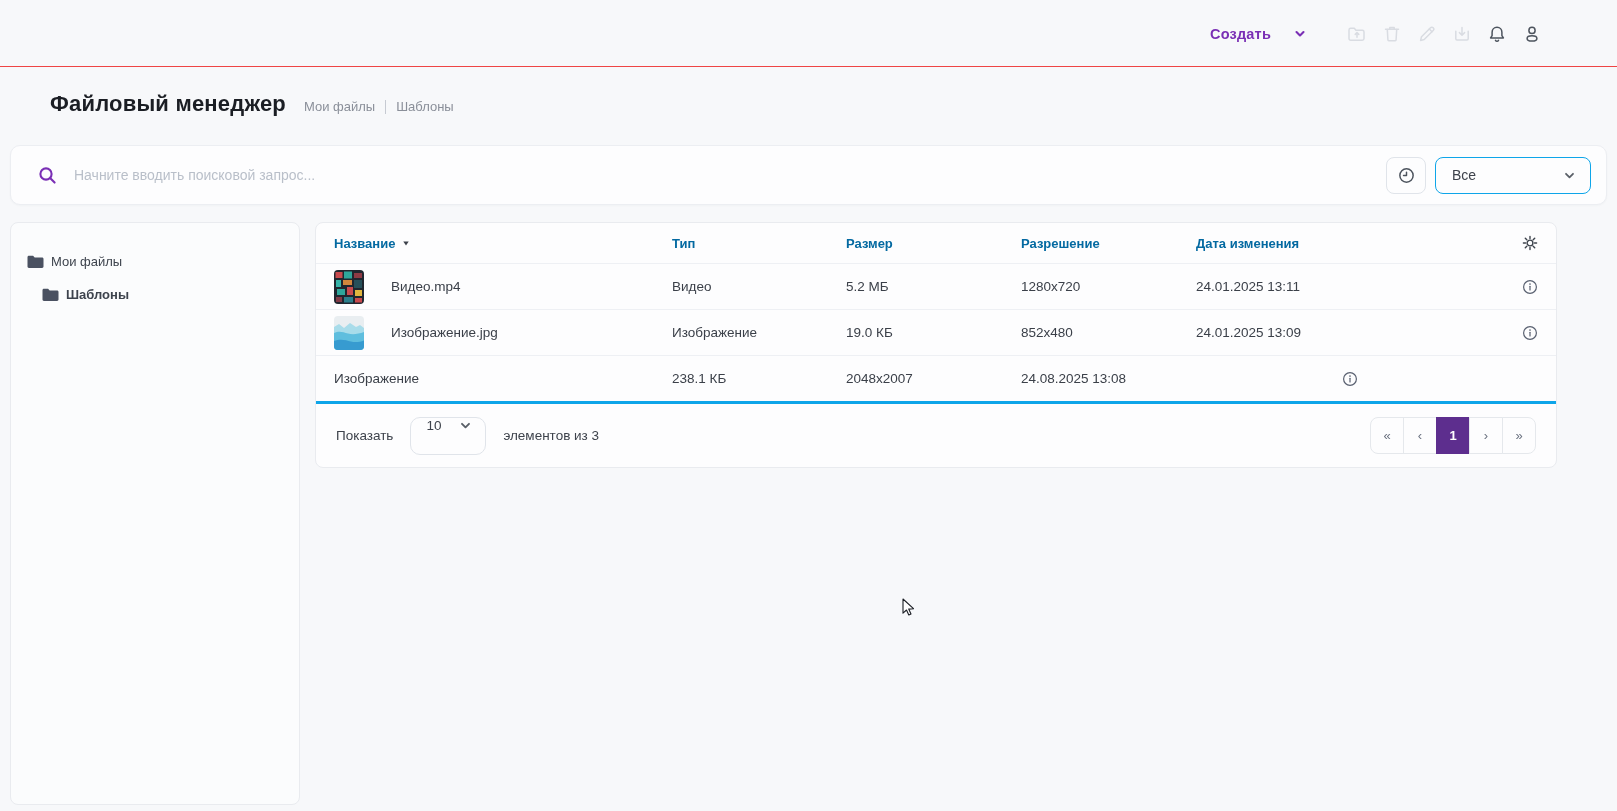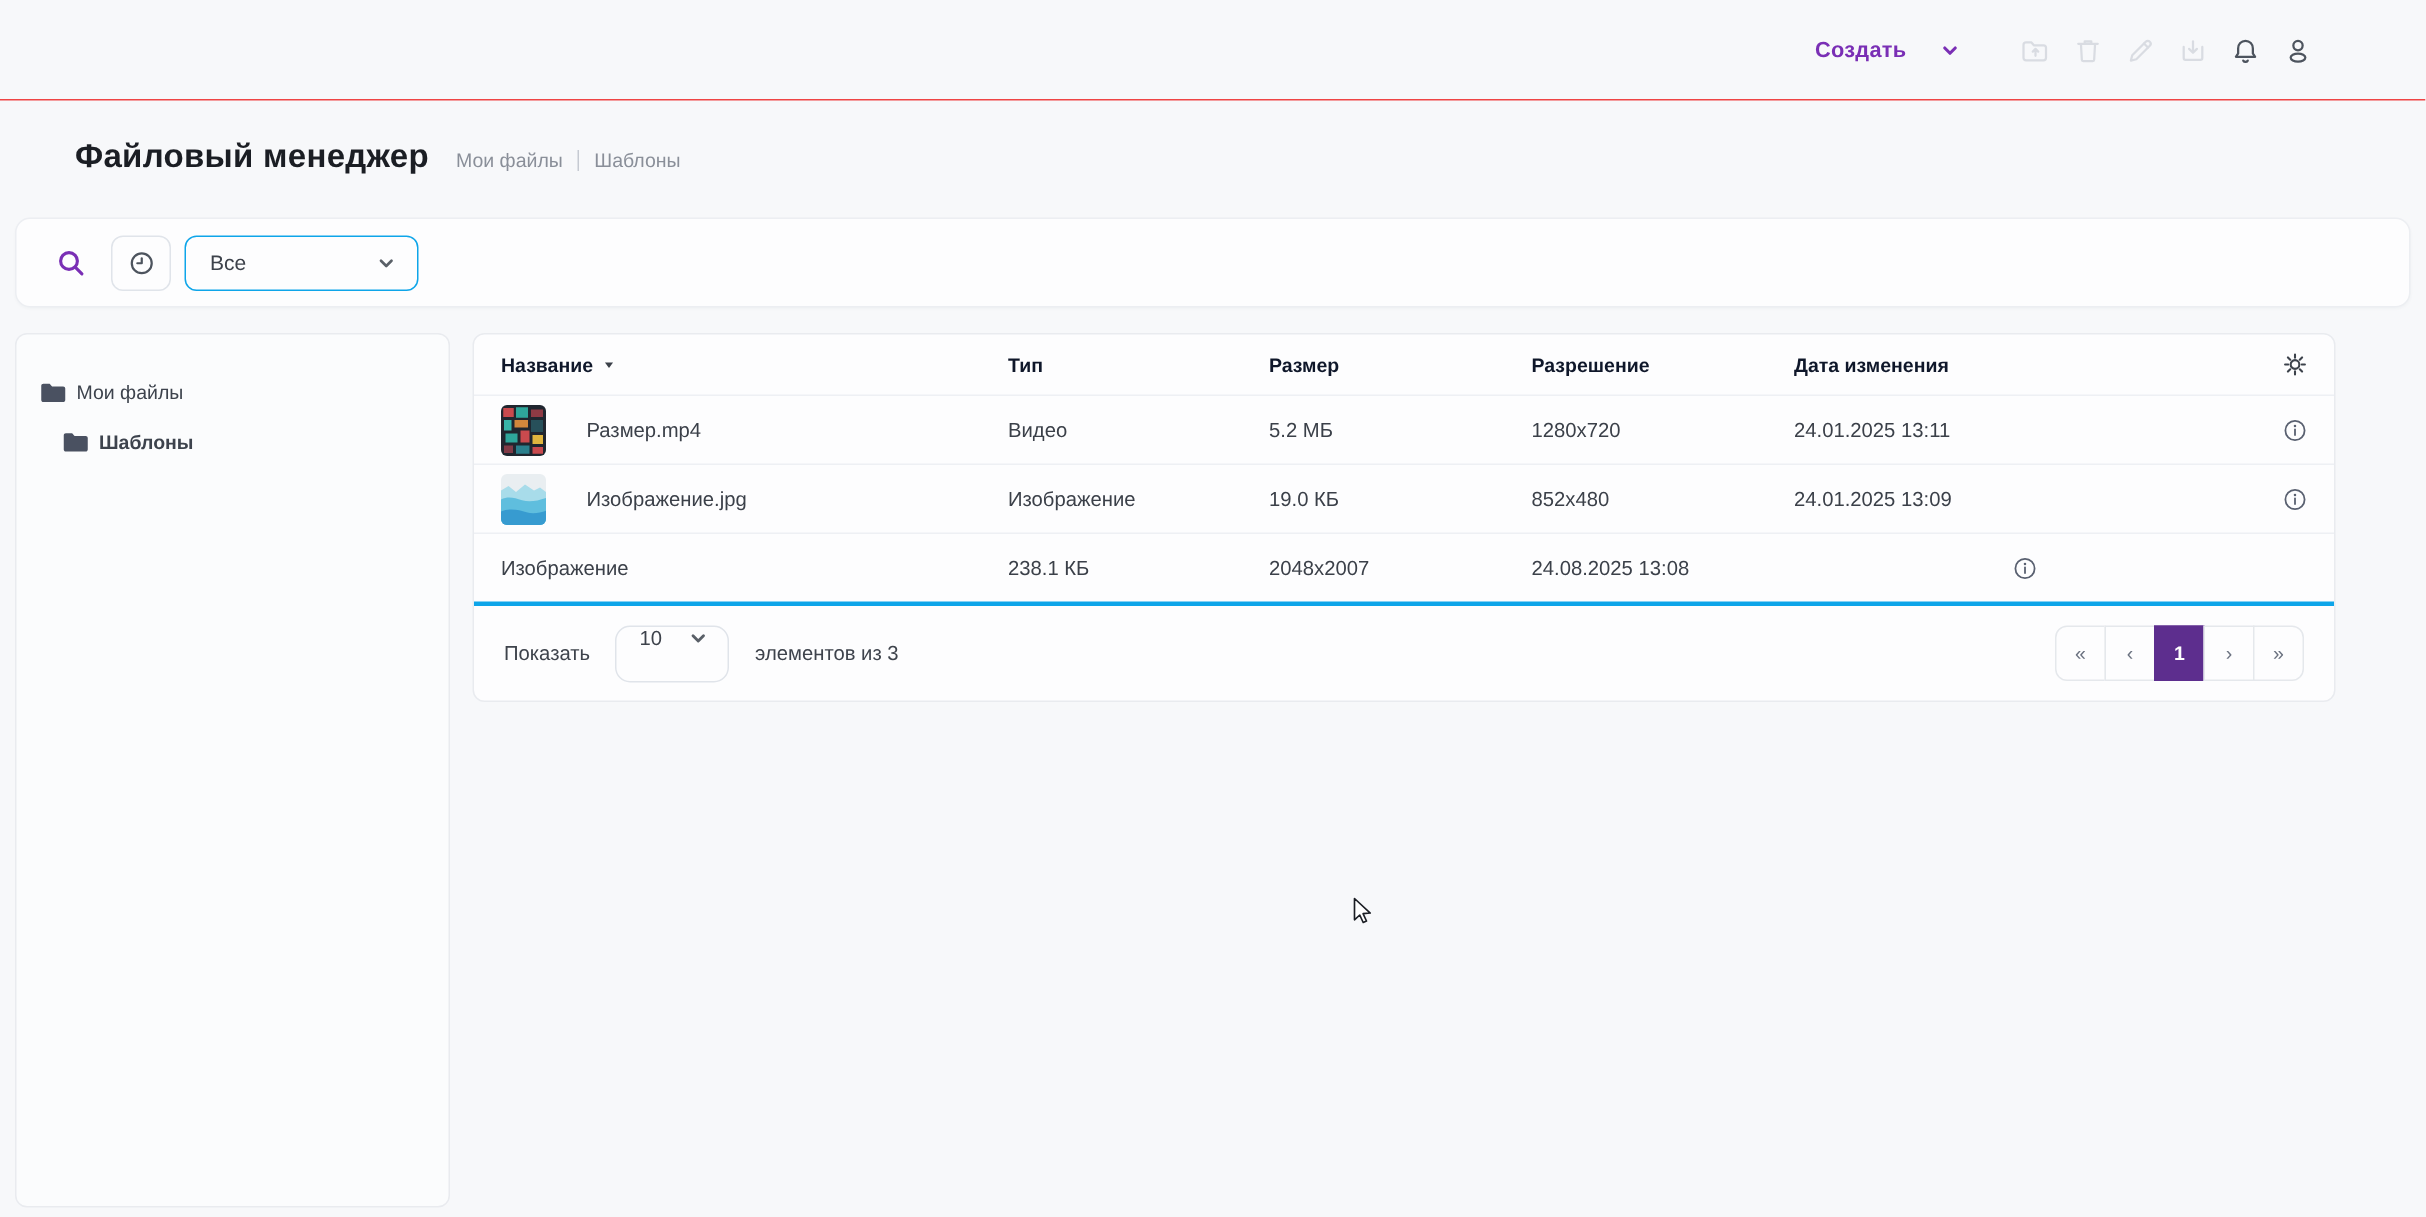--- a/index.html
+++ b/index.html
@@ -53,21 +53,21 @@
 
   
   .sidebar{position:absolute;left:10px;top:222px;width:290px;height:583px;background:#fbfcfd;border:1px solid var(--border);border-radius:8px;padding-top:22px;}
   .tree-item{display:flex;align-items:center;gap:7px;height:33px;padding-left:16px;cursor:pointer;font-size:13px;color:#3d434d;}
   .tree-item.lvl1{padding-left:31px;}
   .tree-item.bold{font-weight:700;}
   .folder-ic{flex:0 0 auto;}
 
   .content{position:absolute;left:315px;top:222px;width:1242px;background:var(--panel);border:1px solid var(--border);border-radius:8px;overflow:hidden;}
   .thead,.trow{display:grid;grid-template-columns:338px 174px 175px 175px 1fr 52px;align-items:center;padding-left:18px;}
-  .thead{height:40px;font-size:13px;font-weight:700;color:#0f172a;}
+  .thead{height:40px;font-size:13px;font-weight:700;color:#0369a1;}
   .th{display:flex;align-items:center;gap:6px;cursor:pointer;}
   .gear-cell{display:flex;justify-content:center;}
   .gear-btn{background:none;border:none;cursor:pointer;color:#3c424b;display:flex;}
   .trow{height:46px;border-top:1px solid #eef0f4;font-size:13.5px;color:var(--text);cursor:pointer;}
   .name-cell{display:flex;align-items:center;gap:27px;}
   .thumb{width:30px;height:34px;border-radius:4px;overflow:hidden;flex:0 0 auto;}
   .info-btn{background:none;border:none;cursor:pointer;color:#596070;display:flex;justify-content:center;width:100%;}
   .info-btn svg{margin:0 auto;}
 
   
@@ -150,20 +150,21 @@
   </button>
 </div>
 
 <div class="search-card">
   <span class="search-icon">
     <svg width="21" height="21" viewBox="0 0 21 21" fill="none" stroke="currentColor" stroke-width="2.1" stroke-linecap="round">
         <circle cx="9" cy="9" r="5.6"></circle>
         <path d="M13.3 13.3 17.6 17.6"></path>
       </svg>
   </span>
+  <input class="search-input" type="text" placeholder="Начните вводить поисковой запрос..." style="">
   <button class="clock-btn">
     <span>
       <svg width="19" height="19" viewBox="0 0 18 18" fill="none" stroke="currentColor" stroke-width="1.4" stroke-linecap="round" stroke-linejoin="round">
           <circle cx="9" cy="9" r="6.3"></circle>
           <path d="M9 5.9V9H6.2"></path>
         </svg>
     </span>
   </button>
   <div class="filter-select">
     <span>Все</span>
@@ -240,21 +241,21 @@
           <rect x="9" y="10" width="9" height="5" fill="#d2873c"></rect>
             <rect x="20" y="10" width="8" height="8" fill="#27505a"></rect>
           <rect x="3" y="19" width="8" height="6" fill="#2ea69b"></rect>
             <rect x="13" y="17" width="6" height="8" fill="#c94a4e"></rect>
           <rect x="21" y="20" width="7" height="6" fill="#e0b53e"></rect>
             <rect x="2" y="27" width="6" height="5" fill="#813a46"></rect>
           <rect x="10" y="27" width="9" height="5.5" fill="#2b7f8c"></rect>
             <rect x="21" y="28" width="7" height="4.5" fill="#c94a4e"></rect>
         </svg>
       </span>
-      <span>Размер.mp4</span>
+      <span>Видео.mp4</span>
     </div>
     <div>Видео</div>
     <div>5.2 МБ</div>
     <div>1280x720</div>
     <div>24.01.2025 13:11</div>
     <button class="info-btn">
       <svg width="16" height="16" viewBox="0 0 16 16" fill="none" stroke="currentColor" stroke-width="1.2" stroke-linecap="round">
           <circle cx="8" cy="8" r="6.4"></circle>
           <path d="M8 7.3v3.7"></path>
           <circle cx="8" cy="5" r=".85" fill="currentColor" stroke="none"></circle>

